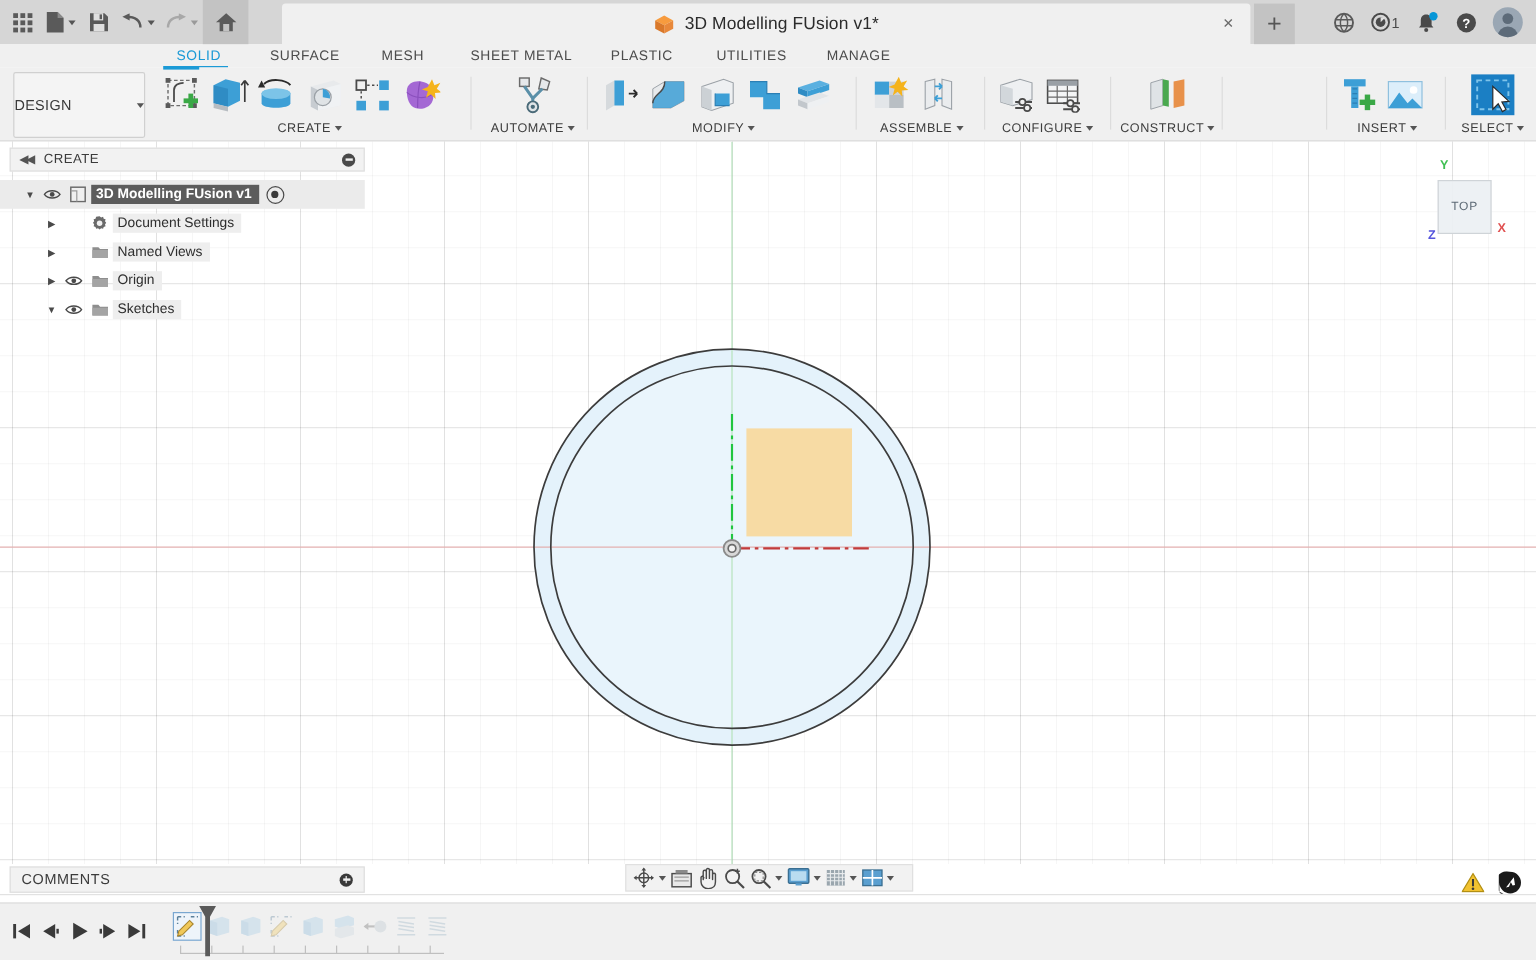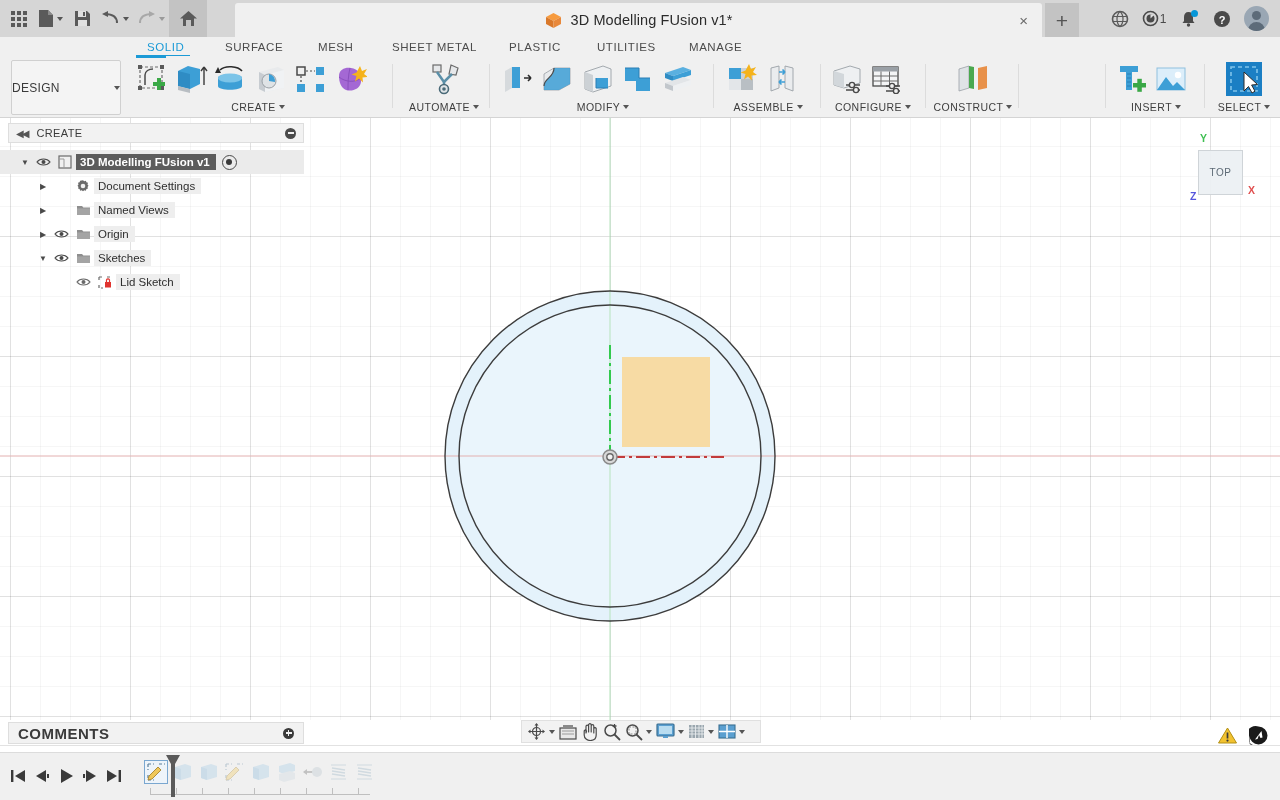--- a/index.html
+++ b/index.html
@@ -150,21 +150,21 @@
     background: #f2f2f2; border: 1px solid #e0e0e0; display: flex; align-items: center; padding: 0 3px;
   }
   .nav-item { display: flex; align-items: center; height: 21px; padding: 0 2px; cursor: pointer; }
 
   
   .comments {
     position: absolute; left: 8px; top: 722px; width: 296px; height: 22px;
     background: #f2f2f2; border: 1px solid #dedede;
     display: flex; align-items: center; padding: 0 9px; cursor: pointer;
   }
-  .comments-title { font-size: 15px; color: #3b3b3b; letter-spacing: .5px; font-weight: bold; }
+  .comments-title { font-size: 12px; color: #3b3b3b; letter-spacing: .5px; }
   .plus-circle {
     margin-left: auto; width: 11px; height: 11px; border-radius: 50%; background: #3a3a3a; position: relative;
   }
   .plus-circle::before, .plus-circle::after {
     content:''; position: absolute; background: #f2f2f2;
   }
   .plus-circle::before { width: 6px; height: 1.6px; left: 2.5px; top: 4.7px; }
   .plus-circle::after { width: 1.6px; height: 6px; left: 4.7px; top: 2.5px; }
 
   
@@ -686,36 +686,20 @@
       </span>
       <span class="nicon">
         <svg width="15" height="12" viewBox="0 0 15 12">
             <path d="M1 2 h5 l1.4 1.6 H14 V11 H1 Z" fill="#8e8e8e"></path>
             <path d="M1 4.4 H14 V11 H1 Z" fill="#a4a4a4"></path>
           </svg>
       </span>
       <span class="nlabel">Sketches</span>
     </div>
 
-    <div class="node" style="padding-left:72px;">
-      <span class="eye">
-        <svg width="15" height="10" viewBox="0 0 15 10">
-            <path d="M1 5 C4 1 11 1 14 5 C11 9 4 9 1 5Z" fill="none" stroke="#6a6a6a" stroke-width="1.2"></path>
-            <circle cx="7.5" cy="5" r="2" fill="#6a6a6a"></circle>
-          </svg>
-      </span>
-      <span class="nicon">
-        <svg width="16" height="15" viewBox="0 0 16 15">
-          <path d="M2 2 h4 M10 2 h3 M2 2 v4 M2 10 v3 h4" fill="none" stroke="#6a6a6a" stroke-width="1.2" stroke-dasharray="3 2"></path>
-          <rect x="8" y="7" width="6" height="5.5" fill="#e0332e"></rect>
-          <path d="M9.5 7 v-2 a1.6 1.6 0 0 1 3 0 v2" fill="none" stroke="#e0332e" stroke-width="1.2"></path>
-        </svg>
-      </span>
-      <span class="nlabel">Lid Sketch</span>
-    </div>
   </div>
 
   <div class="navbar">
     <div class="nav-item">
       <svg width="19" height="19" viewBox="0 0 19 19">
         <path d="M9.5 2 v15 M2 9.5 h15" stroke="#4a4a4a" stroke-width="1.2"></path>
         <path d="M9.5 1 l2 2.5 h-4 z M9.5 18 l2 -2.5 h-4 z M1 9.5 l2.5 2 v-4 z M18 9.5 l-2.5 2 v-4 z" fill="#4a4a4a"></path>
         <circle cx="9.5" cy="9.5" r="4" fill="none" stroke="#4a4a4a" stroke-width="1.2"></circle>
       </svg>
       <span class="caret"></span>

